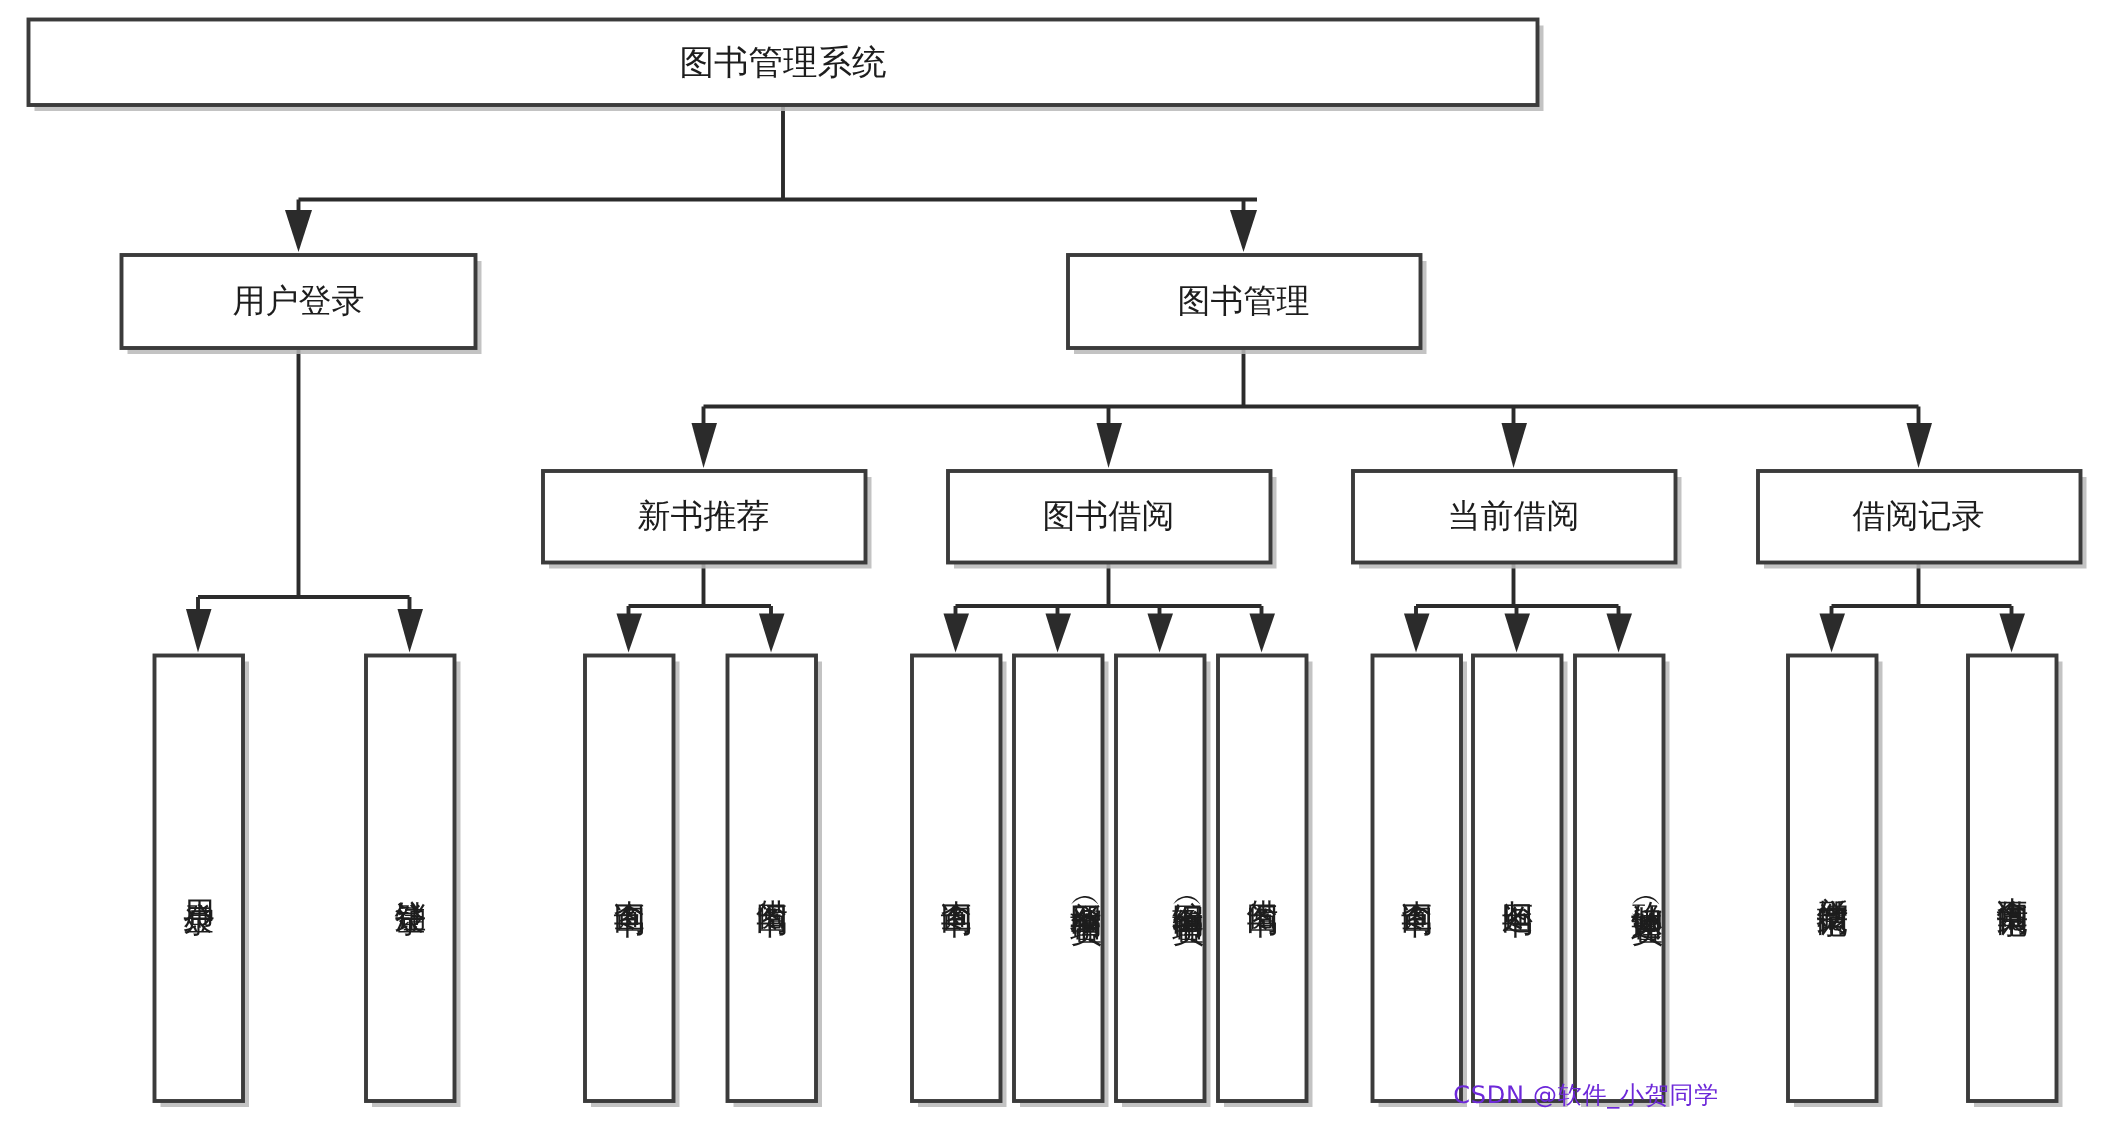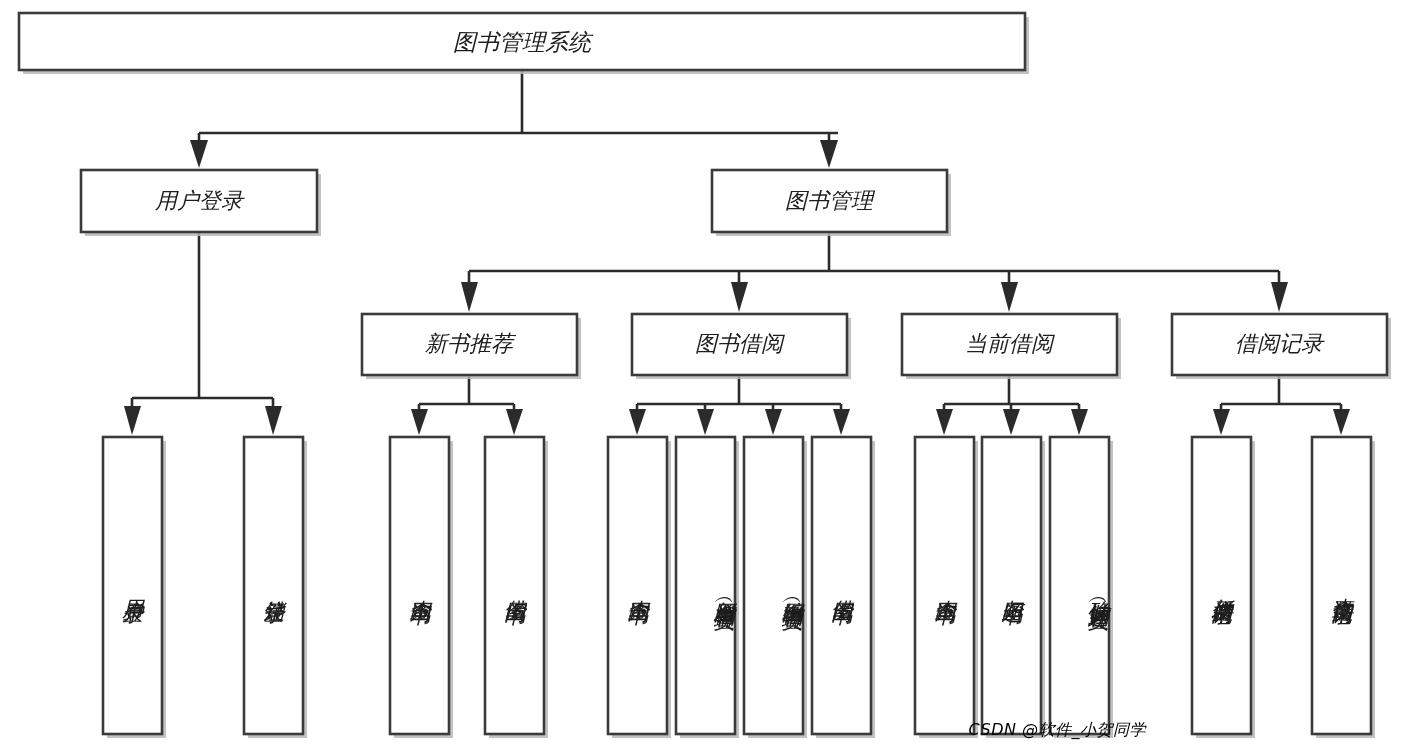--- a/index.html
+++ b/index.html
@@ -11,21 +11,20 @@
     width: 1405px;
     height: 747px;
     overflow: hidden;
     font-family: "DejaVu Sans", "Liberation Sans", sans-serif;
   }
   #diagram-root {
     position: relative;
     width: 1156px;
     height: 747px;
     background: #ffffff;
-    font-style: italic;
   }
   svg#flow-svg {
     position: absolute;
     left: 0;
     top: 0;
     width: 1405px;
     height: 747px;
   }
   .node-box {
     fill: #ffffff;
@@ -71,21 +70,21 @@
     letter-spacing: 1.5px;
     white-space: nowrap;
     pointer-events: none;
   }
   .watermark {
     position: absolute;
     right: 10px;
     bottom: 6px;
     font-family: "DejaVu Sans", "Liberation Sans", sans-serif;
     font-size: 16px;
-    color: #000000;
+    color: #6d28d9;
     letter-spacing: 0.5px;
     white-space: nowrap;
   }
 </style>
 </head>
 <body>
 
 <div id="diagram-root">
 
   <svg id="flow-svg" viewBox="0 0 1405 747" xmlns="http://www.w3.org/2000/svg">

